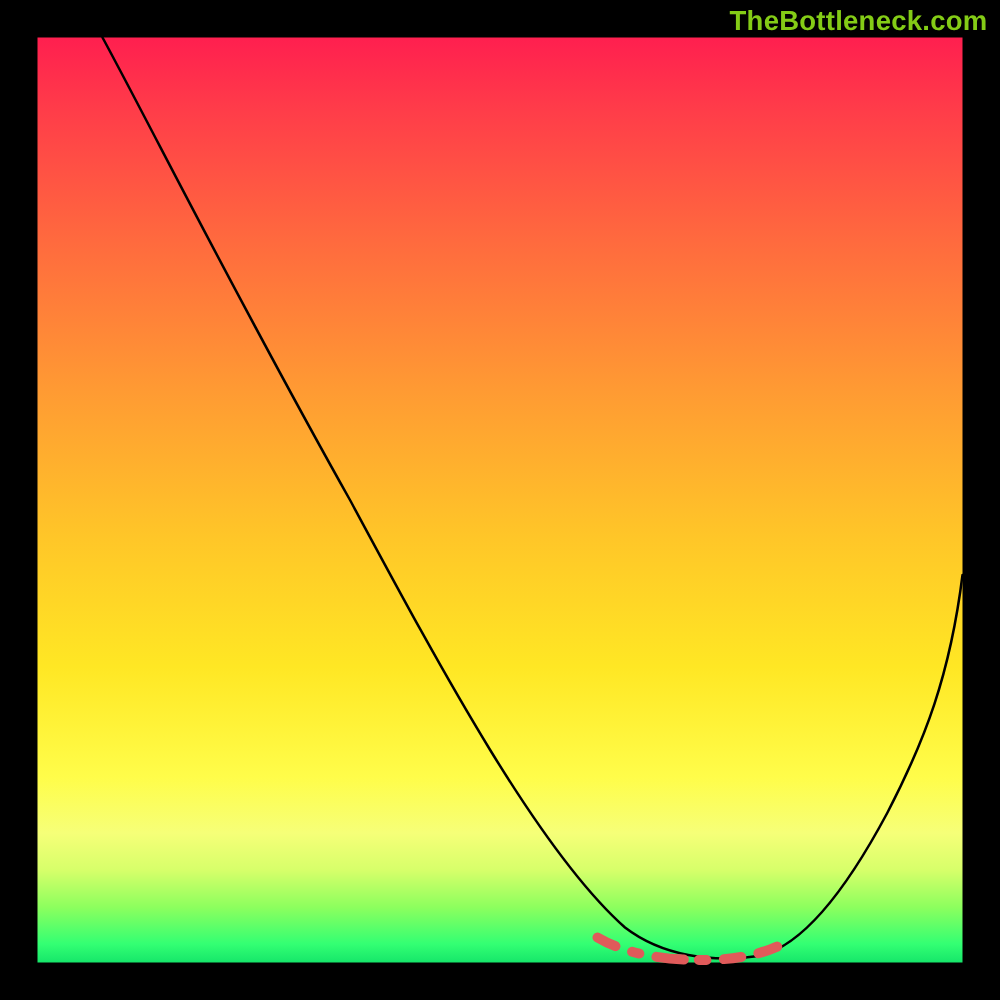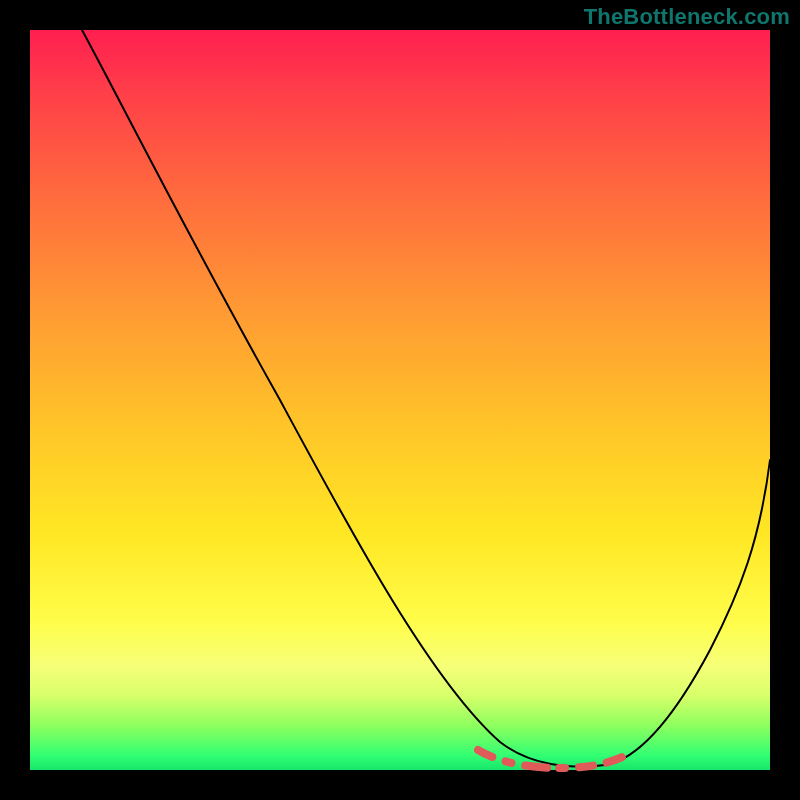--- a/index.html
+++ b/index.html
@@ -14,21 +14,21 @@
   .frame {
     position: relative;
     width: 800px;
     height: 800px;
     background: #000;
   }
   .watermark {
     position: absolute;
     top: 4px;
     right: 10px;
-    color: #0f766e;
+    color: #84cc16;
     font-size: 22px;
     font-weight: 600;
     letter-spacing: 0.2px;
     user-select: none;
     margin-left: 35px;
   }
   .plot-area {
     position: absolute;
     left: 30px;
     top: 30px;

